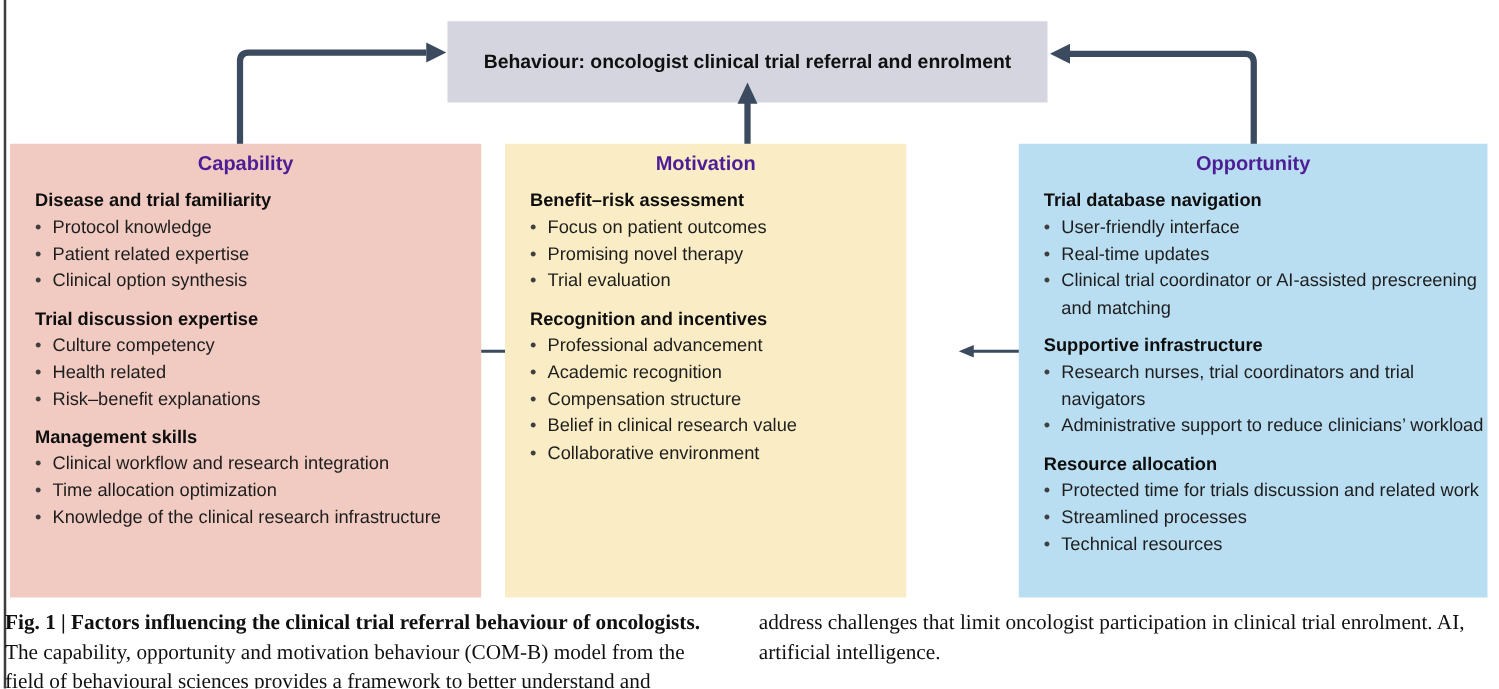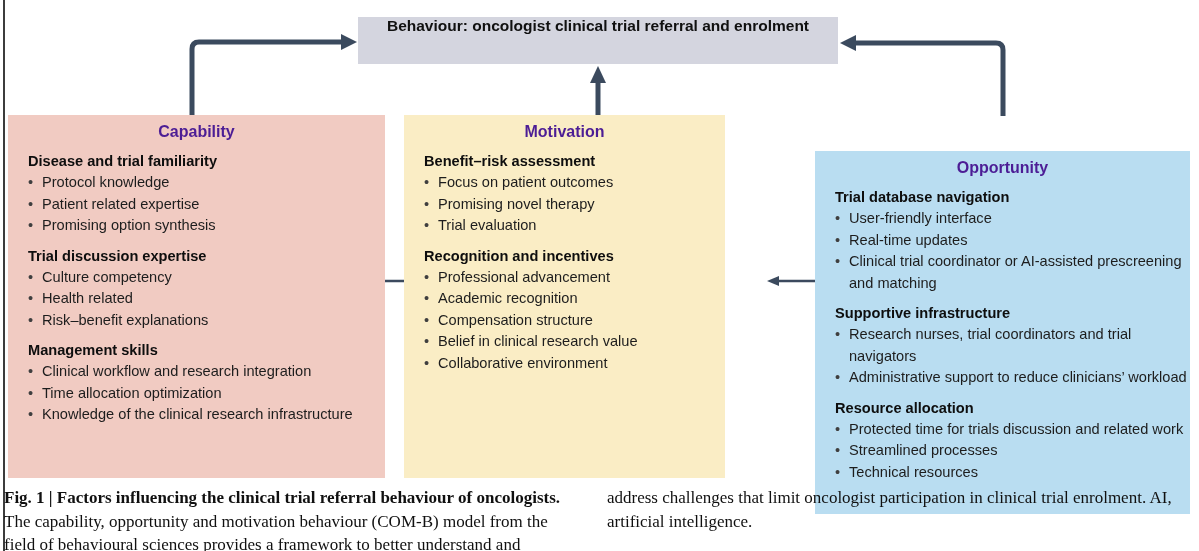--- a/index.html
+++ b/index.html
@@ -13,42 +13,42 @@
   }
   #edge-line {
     position: absolute;
     left: 3px; top: 0;
     width: 2px; height: 551px;
     background: #3c3c3c;
   }
   #behaviour-box {
     position: absolute;
     left: 358px; top: 17px;
-    width: 480px; height: 47px;
+    width: 480px; height: 65px;
     background: var(--behaviour-bg, #d4d5df);
-    display: flex; justify-content: center;
+    display: flex; align-items: center; justify-content: center;
     font-weight: 700; font-size: 15.5px; color: #101010;
     white-space: nowrap;
   }
   #arrow-layer {
     position: absolute; left: 0; top: 0;
     width: 1199px; height: 551px;
     pointer-events: none;
   }
   .arrow-line { stroke: var(--arrow, #3b4a5e); fill: none; }
   .thick { stroke-width: 5; }
   .thin  { stroke-width: 2.4; }
   .arrow-head { fill: var(--arrow, #3b4a5e); stroke: none; }
   .box {
     position: absolute; top: 115px; height: 363px;
     box-sizing: border-box;
   }
   #box-capability  { left: 8px;   width: 377px; background: var(--capability-bg,  #f1cbc2); }
   #box-motivation  { left: 404px; width: 321px; background: var(--motivation-bg,  #faedc5); }
-  #box-opportunity { left: 815px; width: 375px; background: var(--opportunity-bg, #b9ddf1); margin-top: 36px; }
+  #box-opportunity { left: 815px; width: 375px; background: var(--opportunity-bg, #b9ddf1); }
   .box-title {
     text-align: center; font-weight: 700; font-size: 16px;
     color: #4c1d95; padding-top: 8px;
   }
   .box-body { padding: 1px 3px 0 20px; }
   .sec-h {
     font-weight: 700; font-size: 14.6px; color: #0e0e0e;
     margin-top: 9px; line-height: 21px;
   }
   .bl {
@@ -109,21 +109,21 @@
       <div class="bl">
           <span class="dot">•</span>
           <span class="txt">Protocol knowledge</span>
         </div>
       <div class="bl">
           <span class="dot">•</span>
           <span class="txt">Patient related expertise</span>
         </div>
       <div class="bl">
           <span class="dot">•</span>
-          <span class="txt">Promising option synthesis</span>
+          <span class="txt">Clinical option synthesis</span>
         </div>
       <div class="sec-h">Trial discussion expertise</div>
       <div class="bl">
           <span class="dot">•</span>
           <span class="txt">Culture competency</span>
         </div>
       <div class="bl">
           <span class="dot">•</span>
           <span class="txt">Health related</span>
         </div>

